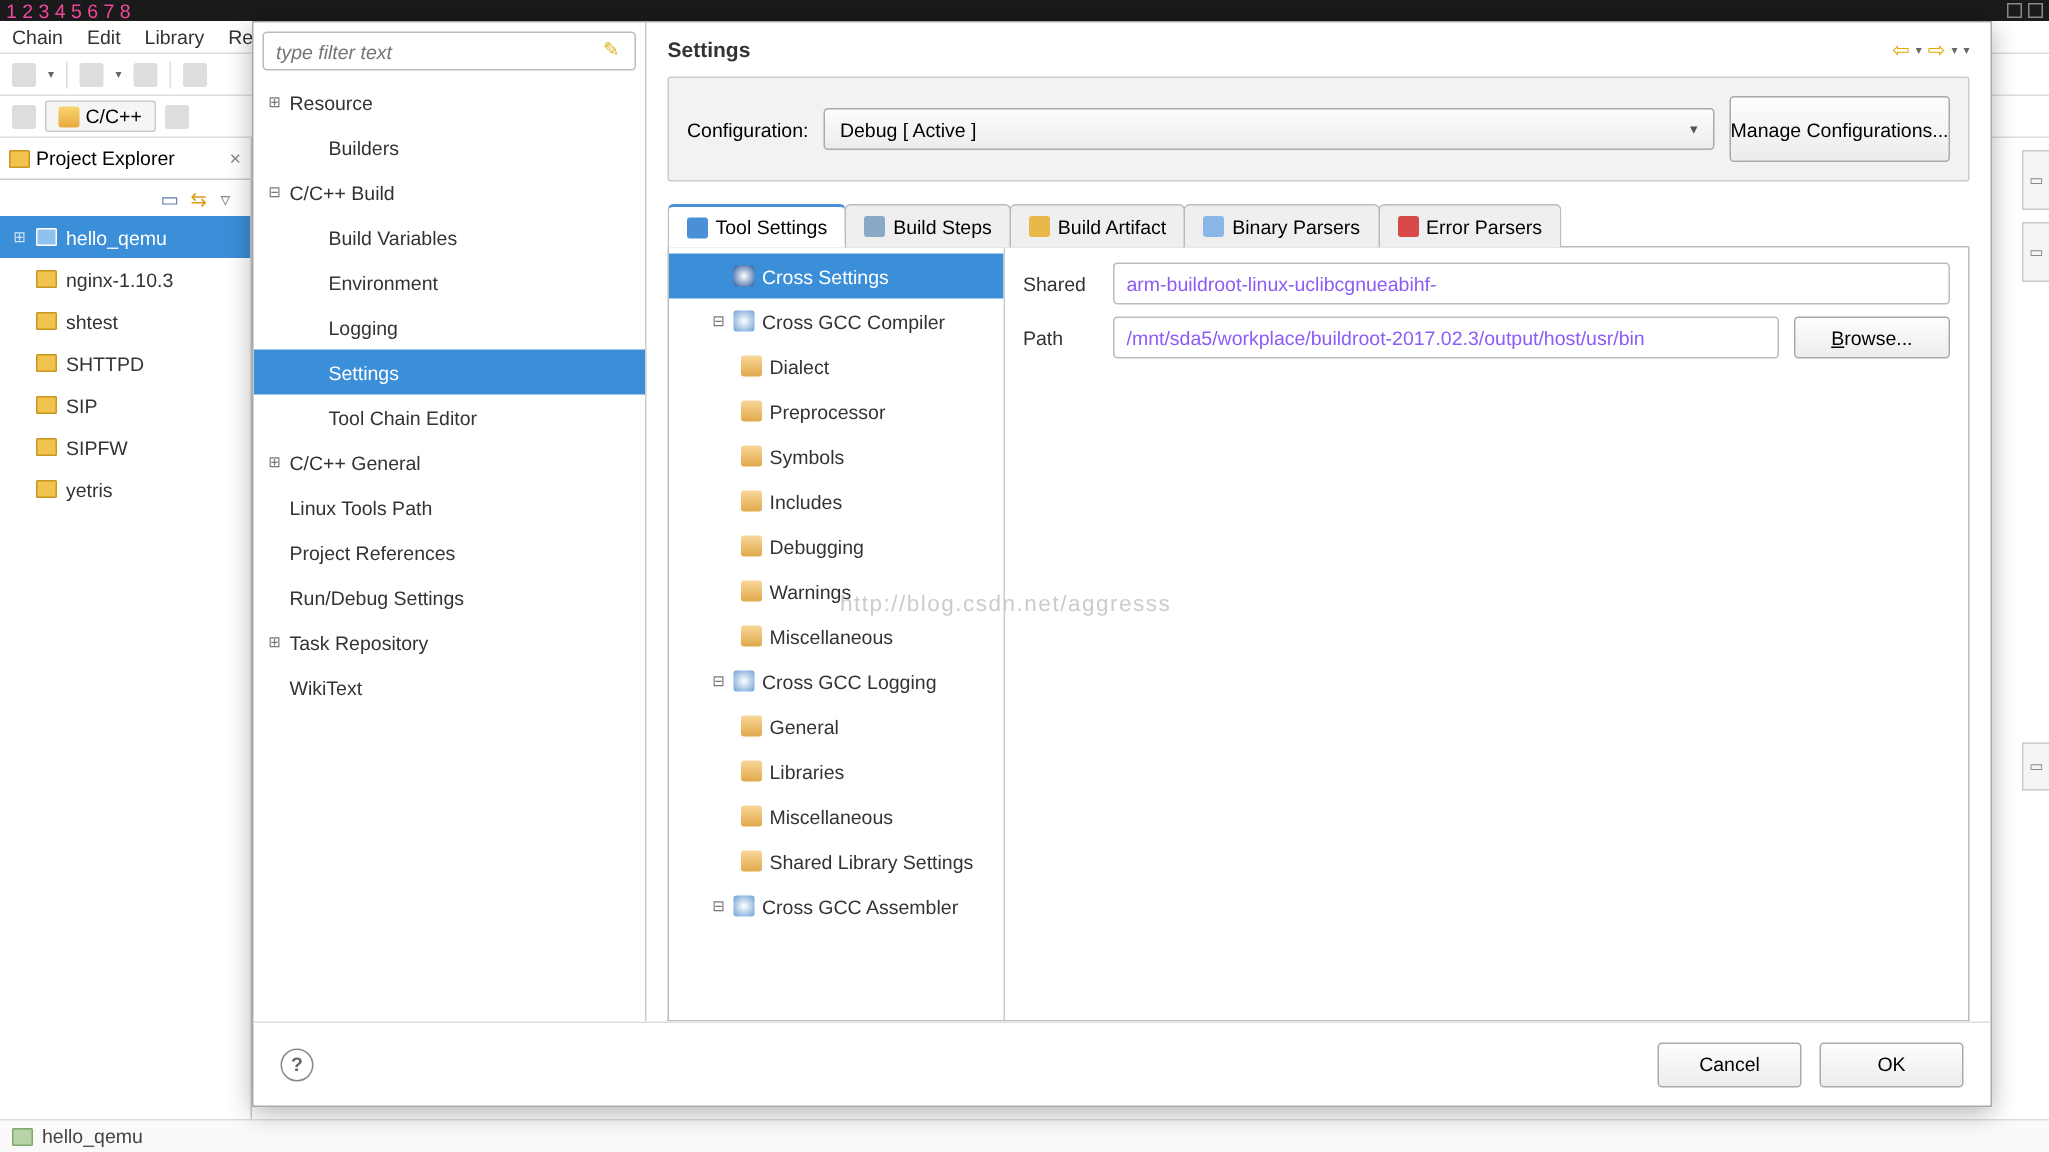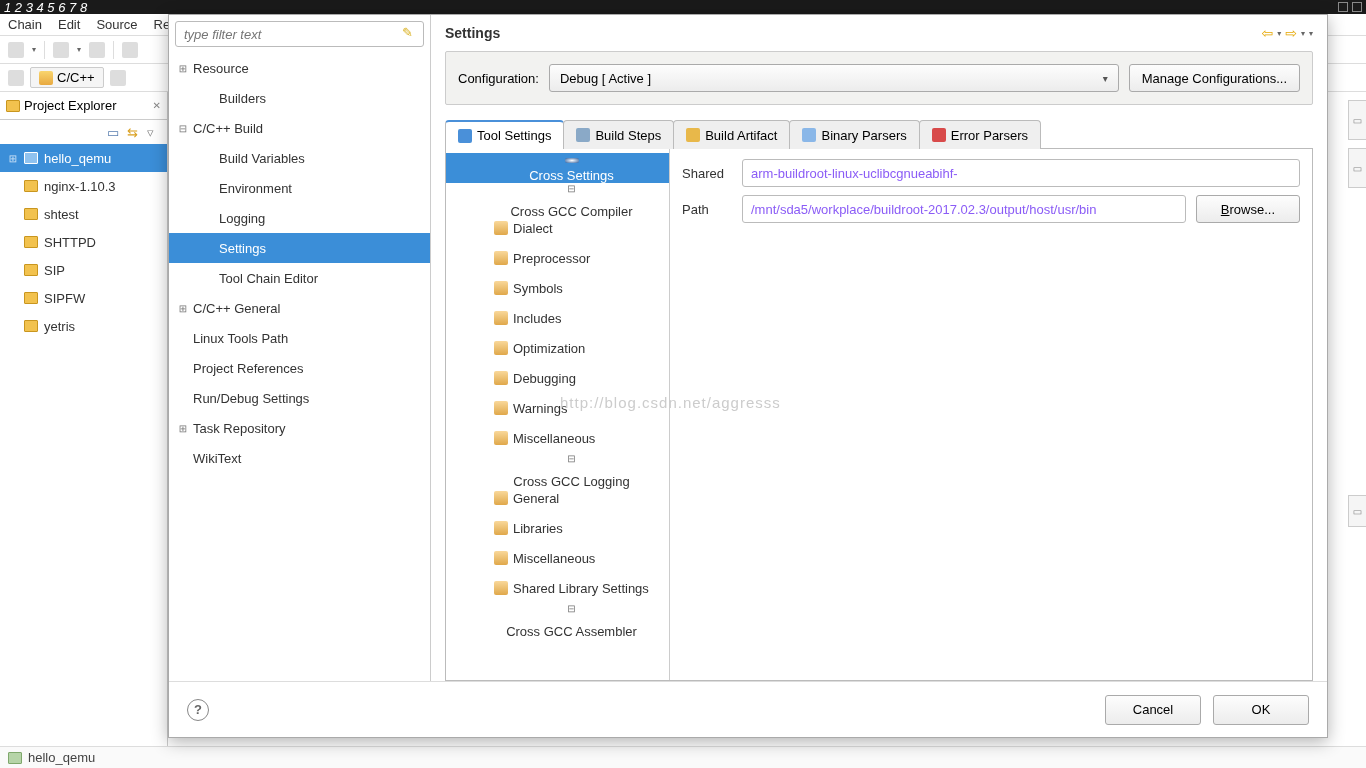--- a/index.html
+++ b/index.html
@@ -1,19 +1,19 @@
 <!DOCTYPE html>
 <html><head>
 <meta charset="utf-8">
 <style>
 * { box-sizing: border-box; margin: 0; padding: 0; font-family: "Segoe UI", Tahoma, sans-serif; font-size: 13px; }
 html, body { width: 1366px; height: 768px; overflow: hidden; background: #2a2a2a; }
 
 .desktop-bar { height: 14px; background: #1a1a1a; display: flex; align-items: center; padding: 0 4px; color: #aaa; font-size: 9px; gap: 6px; }
-.desktop-bar .ws { color: #ffffff; font-style: italic; }
+.desktop-bar .ws { color: #ec4899; }
 .desktop-bar .right { margin-left: auto; display: flex; gap: 4px; }
 .desktop-bar .sq { width: 10px; height: 10px; border: 1px solid #888; }
 
 .app { position: absolute; top: 14px; left: 0; right: 0; bottom: 0; background: #fff; display: flex; flex-direction: column; }
 
 .menubar { height: 22px; border-bottom: 1px solid #ddd; display: flex; align-items: center; padding: 0 8px; gap: 16px; color: #333; }
 .menubar span { cursor: default; }
 
 .toolbar { height: 28px; border-bottom: 1px solid #ddd; display: flex; align-items: center; padding: 0 8px; gap: 8px; }
 .toolbar .ticon { width: 16px; height: 16px; background: #ddd; border-radius: 2px; }
@@ -64,36 +64,36 @@
 .right-pane { flex: 1; display: flex; flex-direction: column; padding: 10px 14px 0 14px; overflow: hidden; }
 .right-header { display: flex; align-items: center; padding-bottom: 10px; }
 .right-header h2 { font-size: 14px; font-weight: bold; color: #333; }
 .right-header .navbtns { margin-left: auto; display: flex; gap: 4px; align-items: center; }
 .nav-arrow { color: #e6a700; font-size: 14px; }
 .nav-drop { color: #666; font-size: 8px; }
 
 .config-row { border: 1px solid #ccc; background: #f2f2f0; padding: 12px; display: flex; align-items: center; gap: 10px; border-radius: 2px; margin-bottom: 14px; }
 .config-select { flex: 1; height: 28px; border: 1px solid #aaa; background: linear-gradient(#fdfdfd,#ececec); border-radius: 3px; display: flex; align-items: center; padding: 0 10px; position: relative; }
 .config-select .chev { margin-left: auto; font-size: 10px; color: #555; }
-.manage-btn { height: 28px; padding: 0 12px; border: 1px solid #aaa; background: linear-gradient(#fdfdfd,#ececec); border-radius: 3px; }
+.manage-btn { height: 44px; padding: 0 0; border: 1px solid #aaa; background: linear-gradient(#fdfdfd,#ececec); border-radius: 3px; }
 
 .tabstrip { display: flex; border-bottom: 1px solid #bbb; }
 .tab { padding: 6px 12px; display: flex; align-items: center; gap: 5px; border: 1px solid #bbb; border-bottom: none; background: #efefef; margin-right: -1px; border-top-left-radius: 4px; border-top-right-radius: 4px; position: relative; top: 1px; }
 .tab.active { background: #fff; border-top: 2px solid #4a90d9; z-index: 2; }
 .tab .ticon2 { width: 14px; height: 14px; border-radius: 2px; }
 .ic-tool { background: #4a90d9; }
 .ic-steps { background: #8aa9c7; }
 .ic-artifact { background: #e8b84a; }
 .ic-binary { background: #8ab7e8; }
 .ic-error { background: #d84a4a; border-radius: 50%; }
 
 .tab-content { flex: 1; border: 1px solid #bbb; border-top: none; display: flex; overflow: hidden; }
 .tool-tree { width: 224px; border-right: 1px solid #ccc; overflow: auto; padding-top: 4px; }
 .tt-item { height: 30px; display: flex; align-items: center; gap: 5px; padding-left: 8px; color: #333; }
-.tt-item.lv1 { padding-left: 28px; flex-direction: column; }
+.tt-item.lv1 { padding-left: 28px; }
 .tt-item.lv2 { padding-left: 48px; }
 .tt-item.sel { background: #3b8ed8; color: #fff; }
 .tt-exp { width: 10px; font-size: 10px; color: #777; text-align: center; }
 .tt-icon { width: 14px; height: 14px; border-radius: 2px; }
 .tic-gear { background: radial-gradient(#fff,#6a9ed4); }
 .tt-item.sel .tic-gear { background: radial-gradient(#fff,#2a5a9a); }
 .tic-folder { background: linear-gradient(#f9d89a,#e0a84a); }
 
 .tool-form { flex: 1; padding: 10px 12px; }
 .form-row { display: flex; align-items: center; gap: 10px; margin-bottom: 8px; }
@@ -121,21 +121,21 @@
   <div class="right">
       <div class="sq"></div>
       <div class="sq"></div>
     </div>
 </div>
 
 <div class="app">
   <div class="menubar">
     <span>Chain</span>
     <span>Edit</span>
-    <span>Source</span>
+    <span>Library</span>
     <span>Refa</span>
   </div>
   <div class="toolbar">
     <div class="ticon"></div>
       <span class="drop">▾</span>
     <div class="sep"></div>
     <div class="ticon"></div>
       <span class="drop">▾</span>
     <div class="ticon"></div>
     <div class="sep"></div>
@@ -342,24 +342,20 @@
             <div class="tt-item lv2">
               <span class="tt-icon tic-folder"></span>
               <span>Symbols</span>
             </div>
             <div class="tt-item lv2">
               <span class="tt-icon tic-folder"></span>
               <span>Includes</span>
             </div>
             <div class="tt-item lv2">
               <span class="tt-icon tic-folder"></span>
-              <span>Optimization</span>
-            </div>
-            <div class="tt-item lv2">
-              <span class="tt-icon tic-folder"></span>
               <span>Debugging</span>
             </div>
             <div class="tt-item lv2">
               <span class="tt-icon tic-folder"></span>
               <span>Warnings</span>
             </div>
             <div class="tt-item lv2">
               <span class="tt-icon tic-folder"></span>
               <span>Miscellaneous</span>
             </div>

